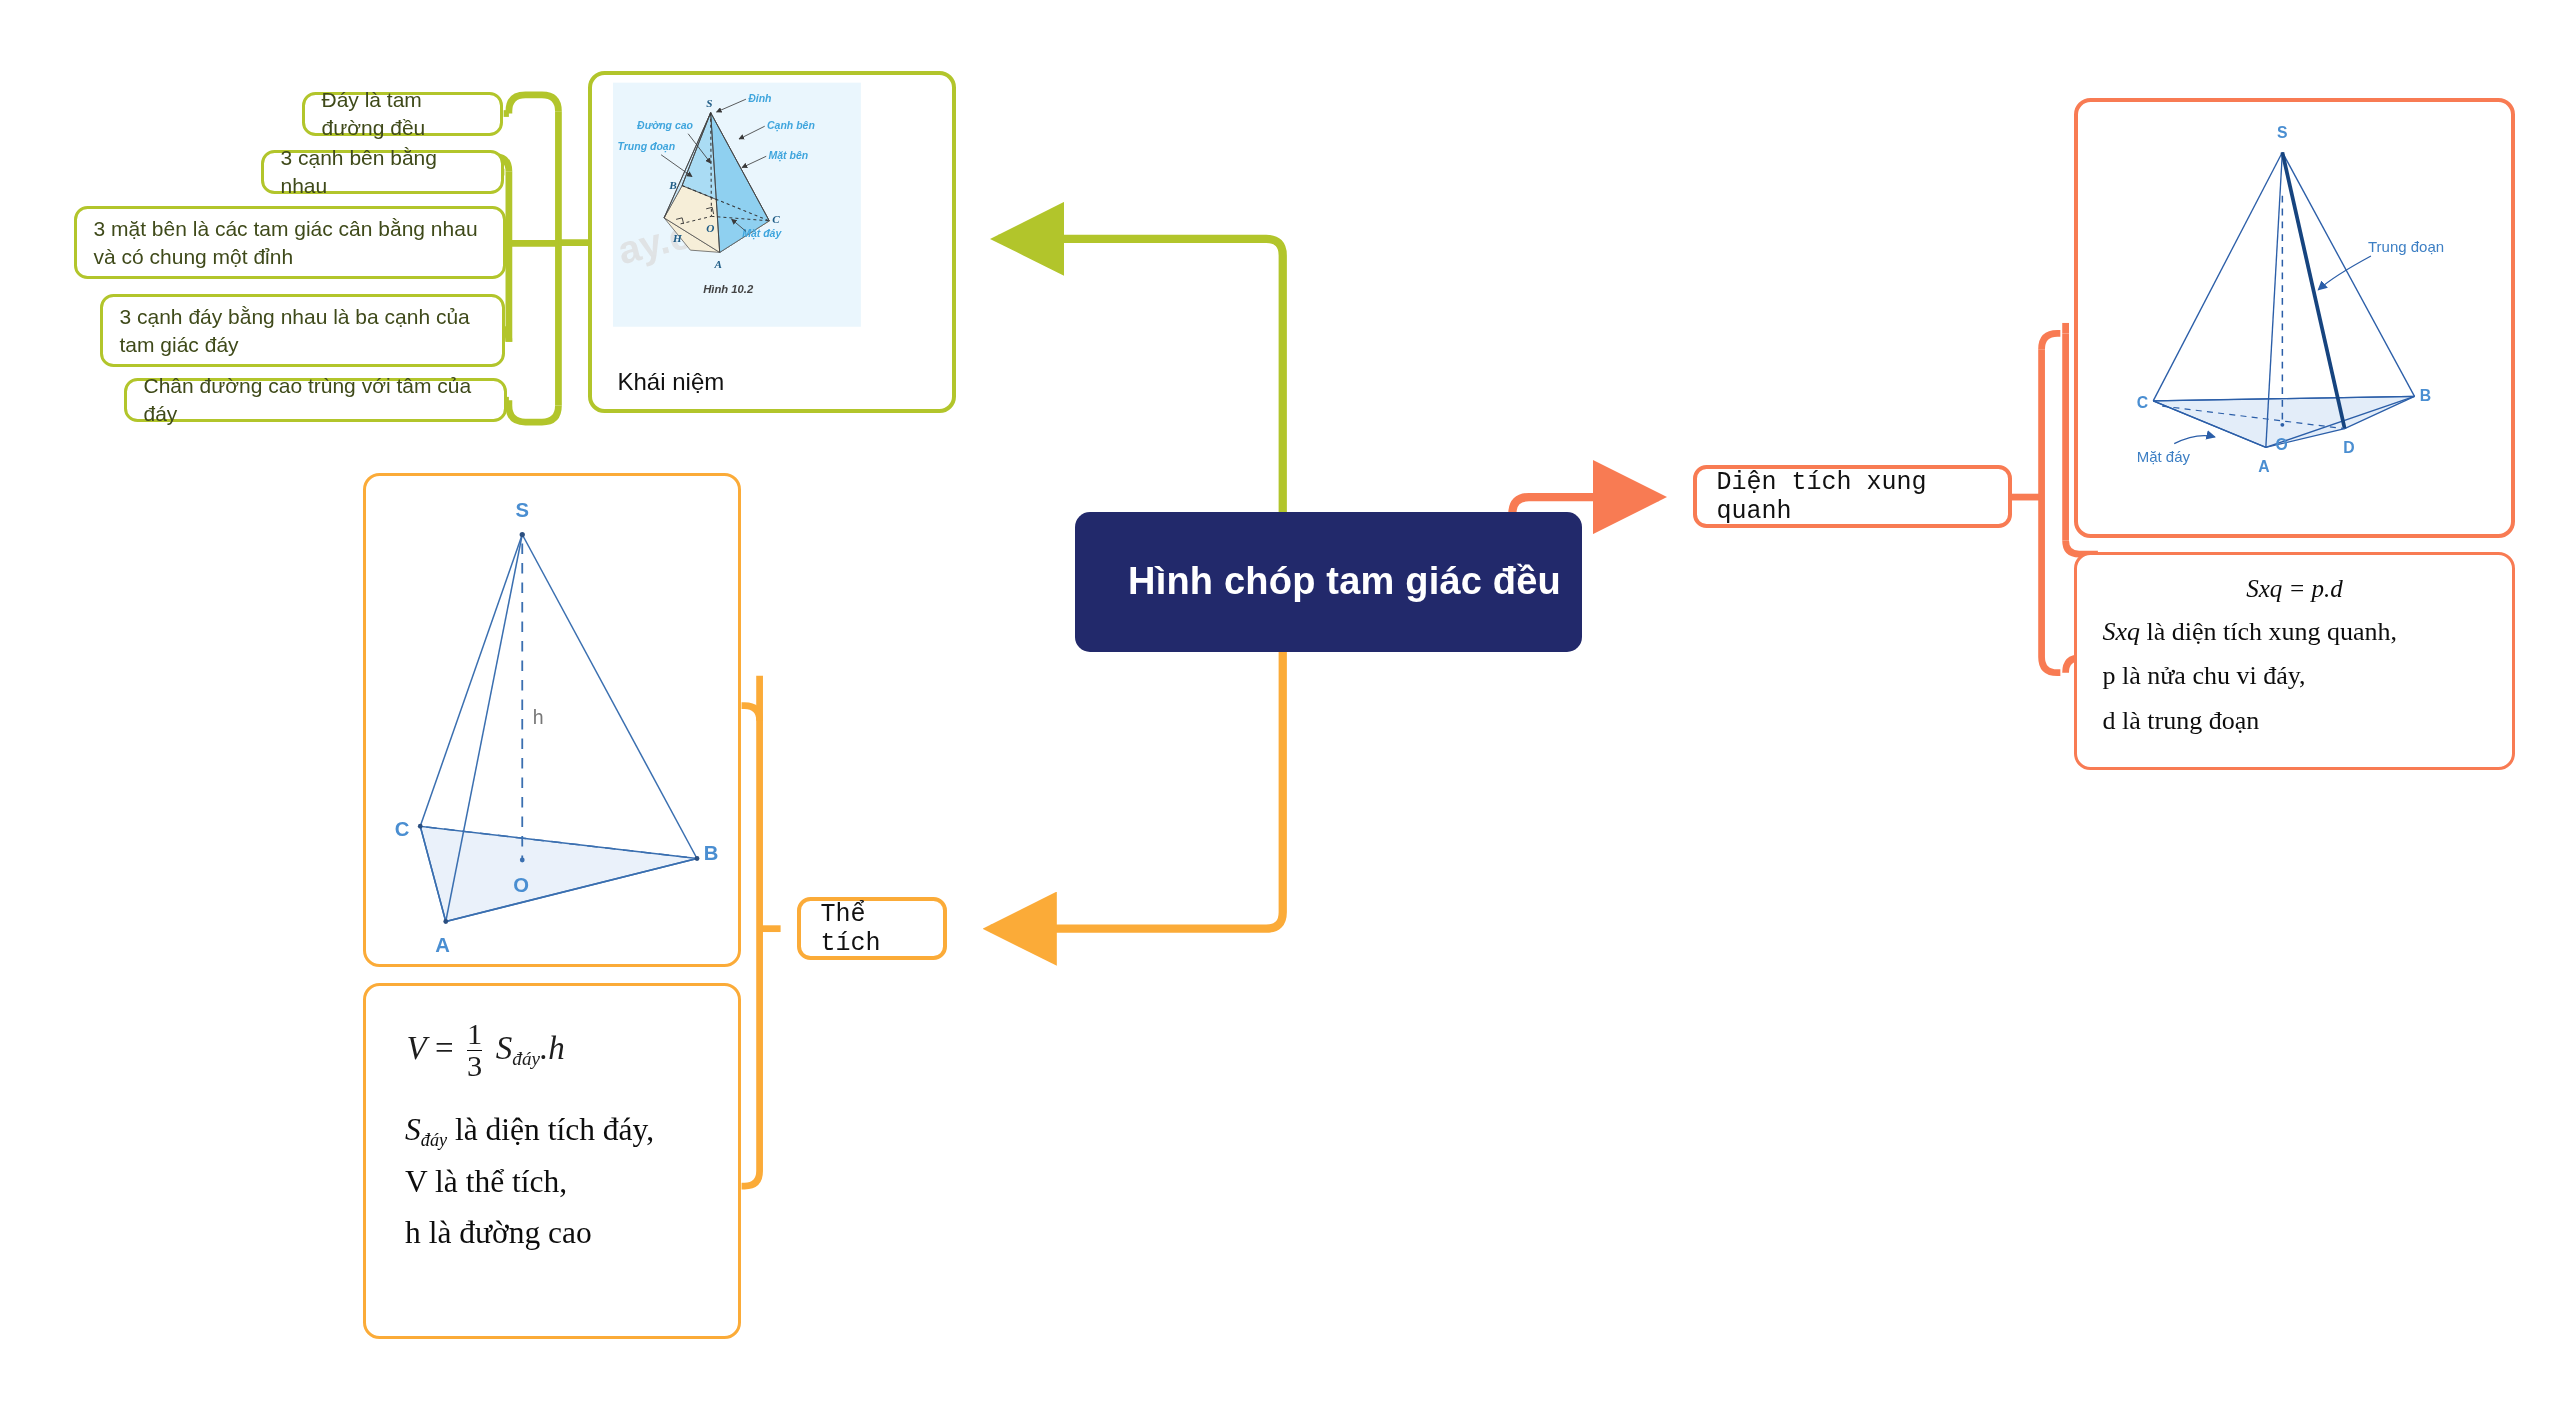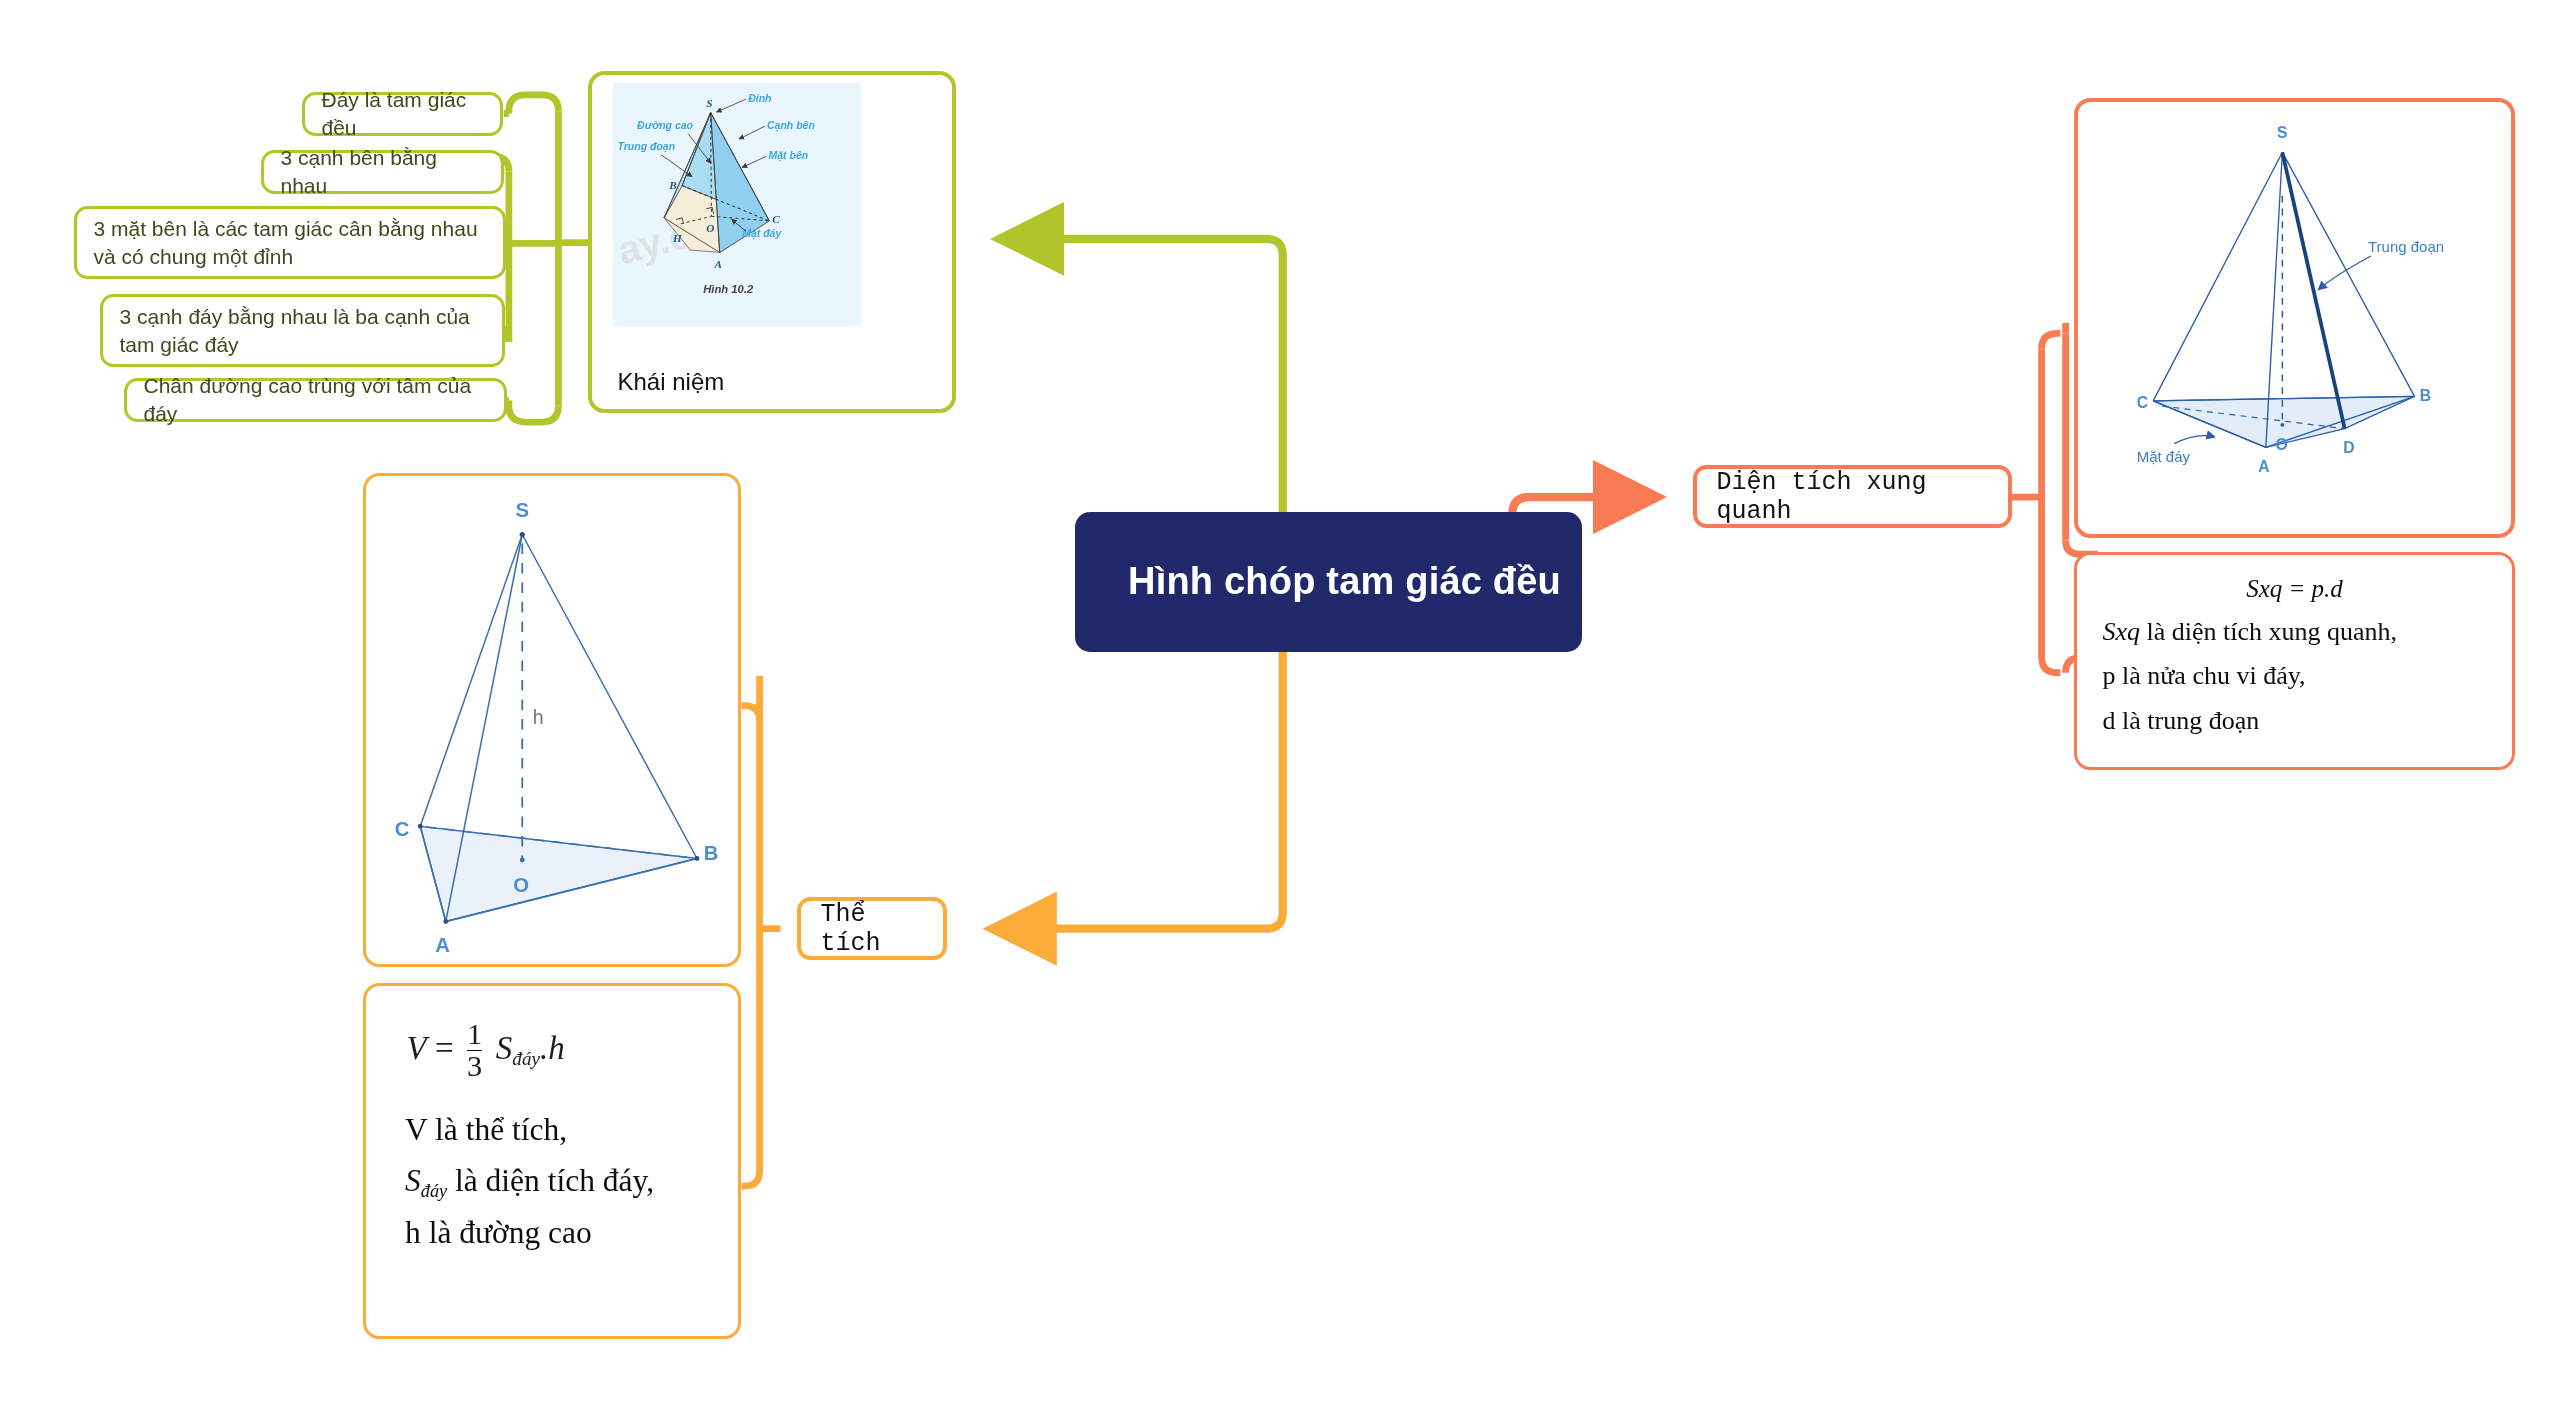--- a/index.html
+++ b/index.html
@@ -273,21 +273,21 @@
       <path d="M1012,1560 Q1012,1580 992,1580 L988,1580" fill="none" stroke="#fbab38" stroke-width="9"></path>
       <path d="M980,1580 L980,1340 Q980,1320 960,1320 L950,1320" fill="none" stroke="#fbab38" stroke-width="9"></path>
     </g>
   </svg>
 
   <div class="node" id="root-node">
     <span class="root-label">Hình chóp tam giác đều</span>
   </div>
 
   <div class="node leaf-green one-line" id="leaf-1">
-    <span>Đáy là tam giác đều</span>
+    <span>Đáy là tam đường đều</span>
   </div>
   <div class="node leaf-green one-line" id="leaf-2">
     <span>3 cạnh bên bằng nhau</span>
   </div>
   <div class="node leaf-green two-line" id="leaf-3">
     <span>3 mặt bên là các tam giác cân bằng nhau và có chung một đỉnh</span>
   </div>
   <div class="node leaf-green two-line" id="leaf-4">
     <span>3 cạnh đáy bằng nhau là ba cạnh của tam giác đáy</span>
   </div>
@@ -462,24 +462,24 @@
         <span class="var-it">V</span>
         <span>=</span>
         <span class="frac">
           <span class="num">1</span>
           <span class="bar"></span>
           <span class="den">3</span>
         </span>
         <span class="var-it">S</span><span class="sub">đáy</span><span class="var-it">.h</span>
       </div>
       <div class="v-line">
+        <span class="var-it">S</span><span class="sub">đáy</span><span> là diện tích đáy,</span>
+      </div>
+      <div class="v-line">
         <span>V</span><span> là thể tích,</span>
-      </div>
-      <div class="v-line">
-        <span class="var-it">S</span><span class="sub">đáy</span><span> là diện tích đáy,</span>
       </div>
       <div class="v-line">
         <span>h</span><span> là đường cao</span>
       </div>
     </div>
   </div>
 
 </div>
 
 

